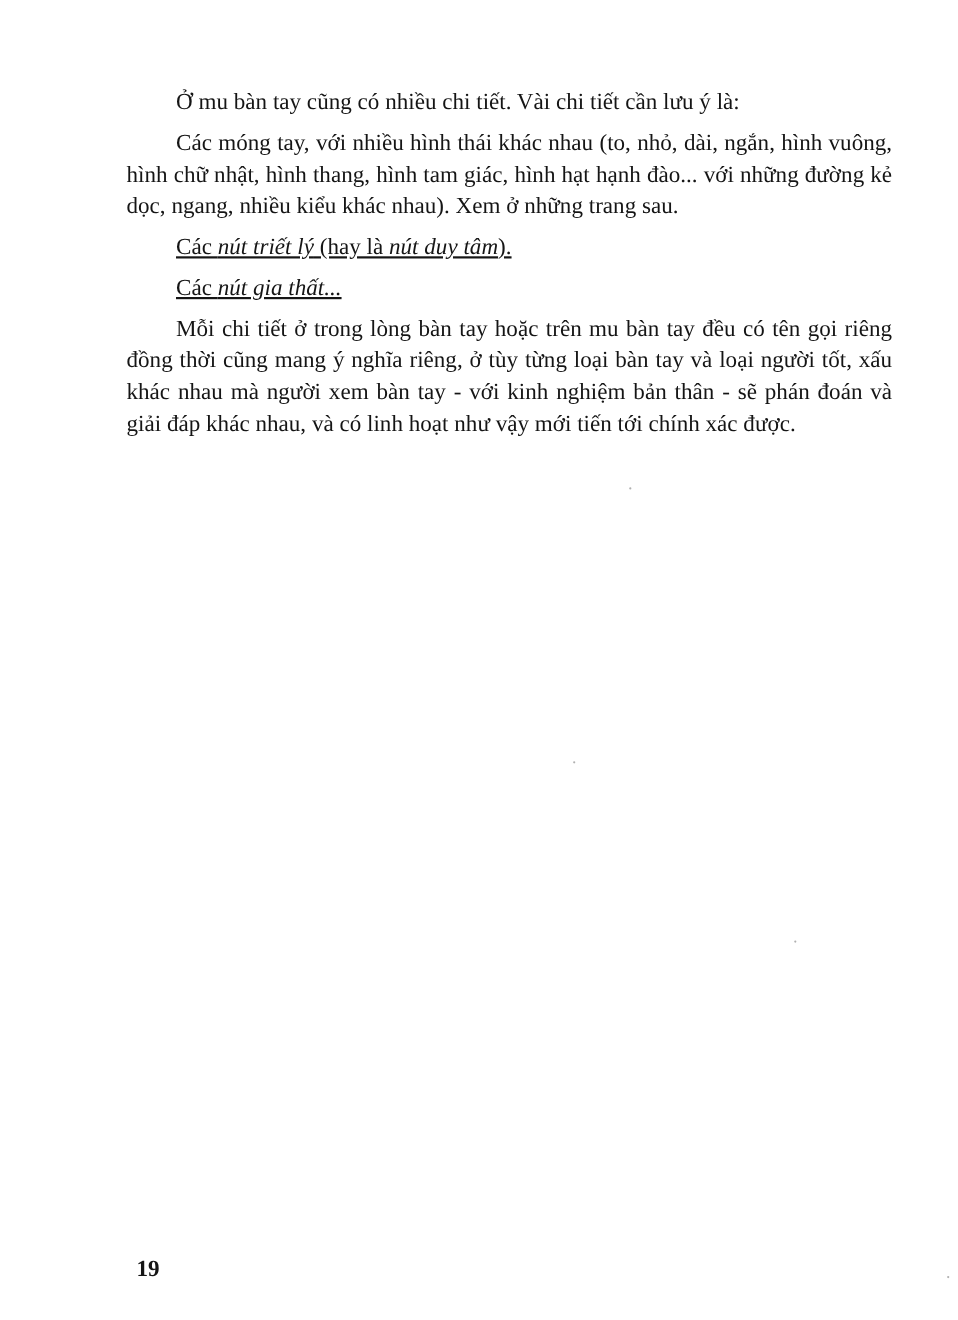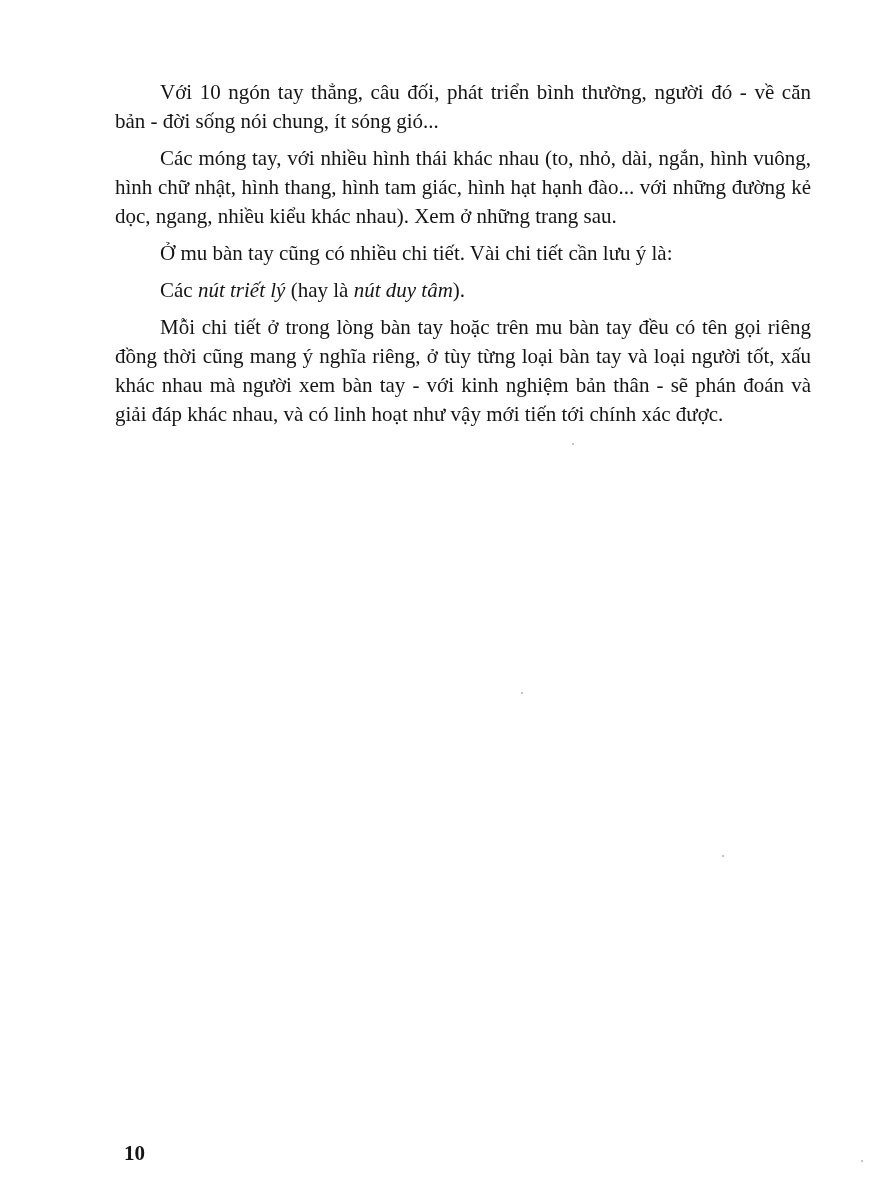--- a/index.html
+++ b/index.html
@@ -5,41 +5,41 @@
   html, body { margin: 0; padding: 0; }
   body {
     width: 871px; height: 1200px; background: #ffffff; position: relative; overflow: hidden;
     font-family: "DejaVu Serif", "Liberation Serif", serif; color: #151515;
   }
   .page-text {
     position: absolute; left: 115px; top: 78px; width: 696px;
     font-family: "Liberation Serif", serif; font-size: 21px; line-height: 29px;
   }
   .p { margin: 0 0 8px 0; text-indent: 45px; text-align: justify; text-align-last: left; }
-  .list-item { margin: 0 0 8px 0; text-indent: 45px; }
+  .list-item { margin: 0 0 8px 0; text-indent: 45px; text-decoration: underline; }
   .em { font-style: italic; }
   .page-number {
     position: absolute; left: 124px; top: 1141px;
     font-family: "Liberation Serif", serif; font-weight: bold; font-size: 21px;
   }
   .speck { position: absolute; width: 2px; height: 2px; background: #b0b0b0; border-radius: 1px; }
 </style>
 </head>
 <body>
 
 <div class="page-text">
-  <p class="p">Với 10 ngón tay thẳng, câu đối, phát triển bình thường, người đó - về căn bản - đời sống nói chung, ít sóng gió...</p>
+  <p class="p">Ở mu bàn tay cũng có nhiều chi tiết. Vài chi tiết cần lưu ý là:</p>
   <p class="p">Các móng tay, với nhiều hình thái khác nhau (to, nhỏ, dài, ngắn, hình vuông, hình chữ nhật, hình thang, hình tam giác, hình hạt hạnh đào... với những đường kẻ dọc, ngang, nhiều kiểu khác nhau). Xem ở những trang sau.</p>
-  <p class="p">Ở mu bàn tay cũng có nhiều chi tiết. Vài chi tiết cần lưu ý là:</p>
 
   <p class="list-item"><span>Các </span><span class="em">nút triết lý</span><span> (hay là </span><span class="em">nút duy tâm</span><span>).</span></p>
 
 
+  <p class="list-item"><span>Các </span><span class="em">nút gia thất...</span></p>
 
   <p class="p">Mỗi chi tiết ở trong lòng bàn tay hoặc trên mu bàn tay đều có tên gọi riêng đồng thời cũng mang ý nghĩa riêng, ở tùy từng loại bàn tay và loại người tốt, xấu khác nhau mà người xem bàn tay - với kinh nghiệm bản thân - sẽ phán đoán và giải đáp khác nhau, và có linh hoạt như vậy mới tiến tới chính xác được.</p>
 </div>
 
-<div class="page-number">10</div>
+<div class="page-number">19</div>
 
 <div class="speck" style="left:521px; top:692px;"></div>
 <div class="speck" style="left:572px; top:443px;"></div>
 <div class="speck" style="left:722px; top:855px;"></div>
 <div class="speck" style="left:861px; top:1160px;"></div>
 
 </body></html>

